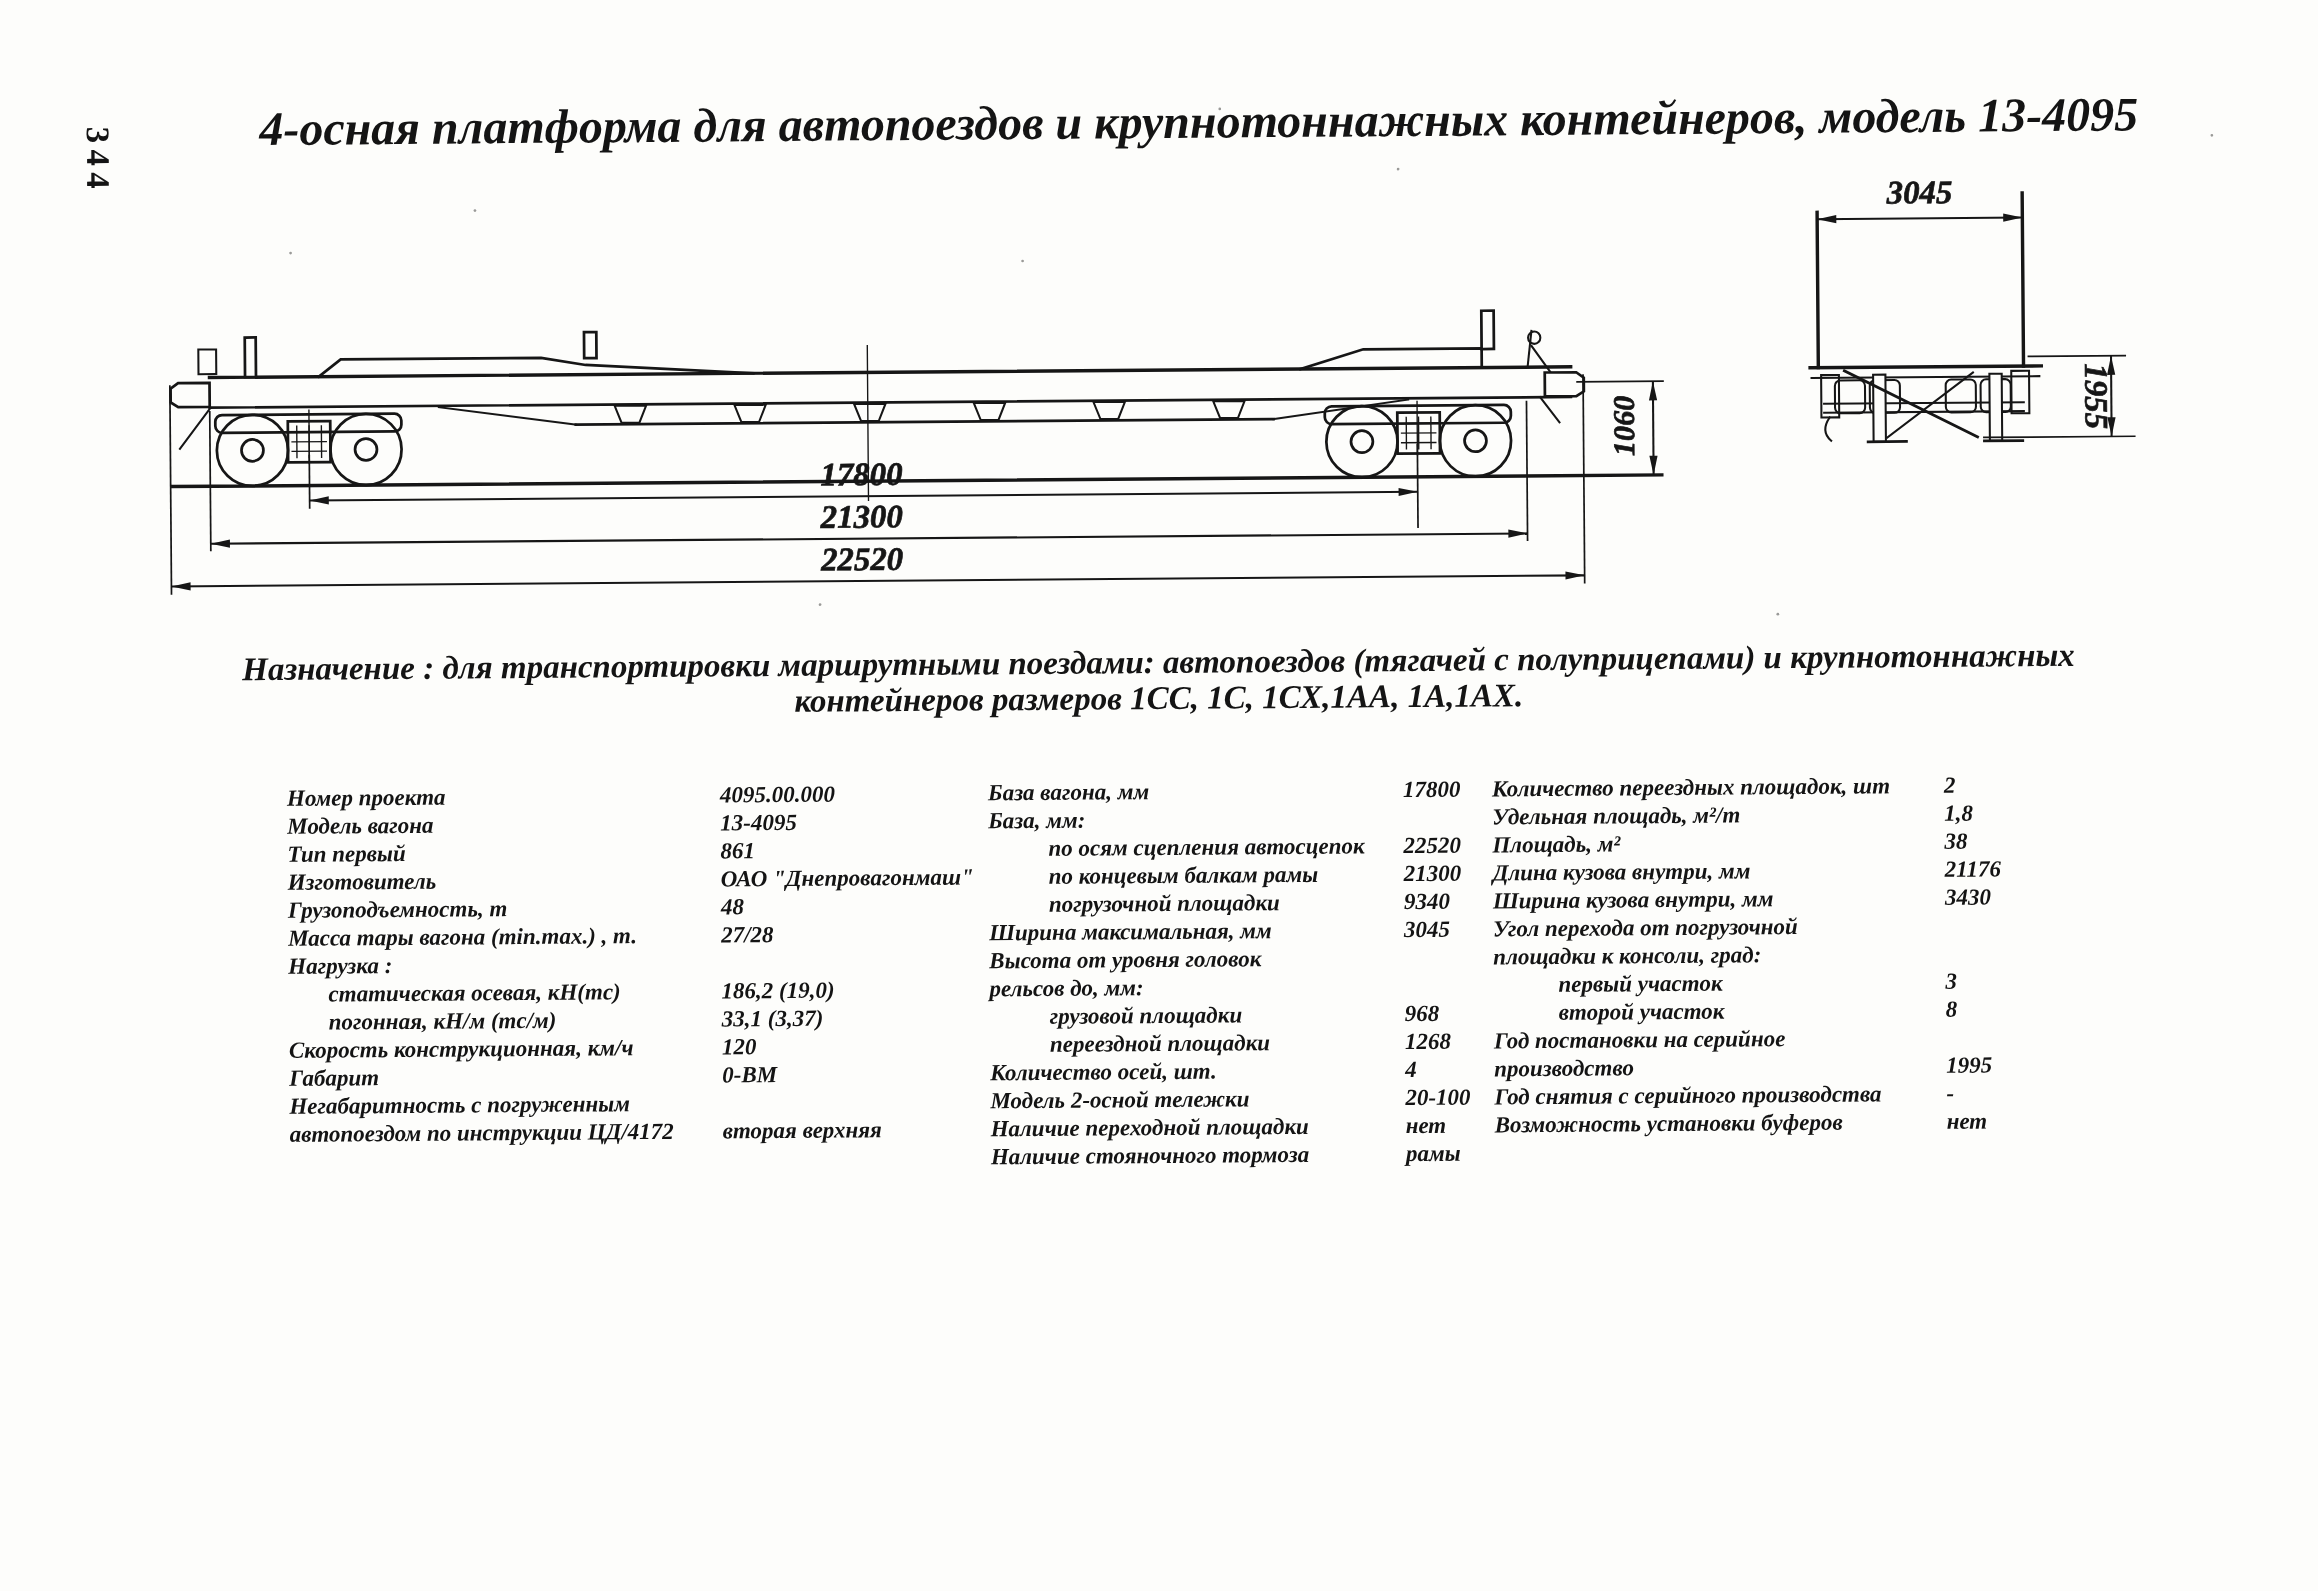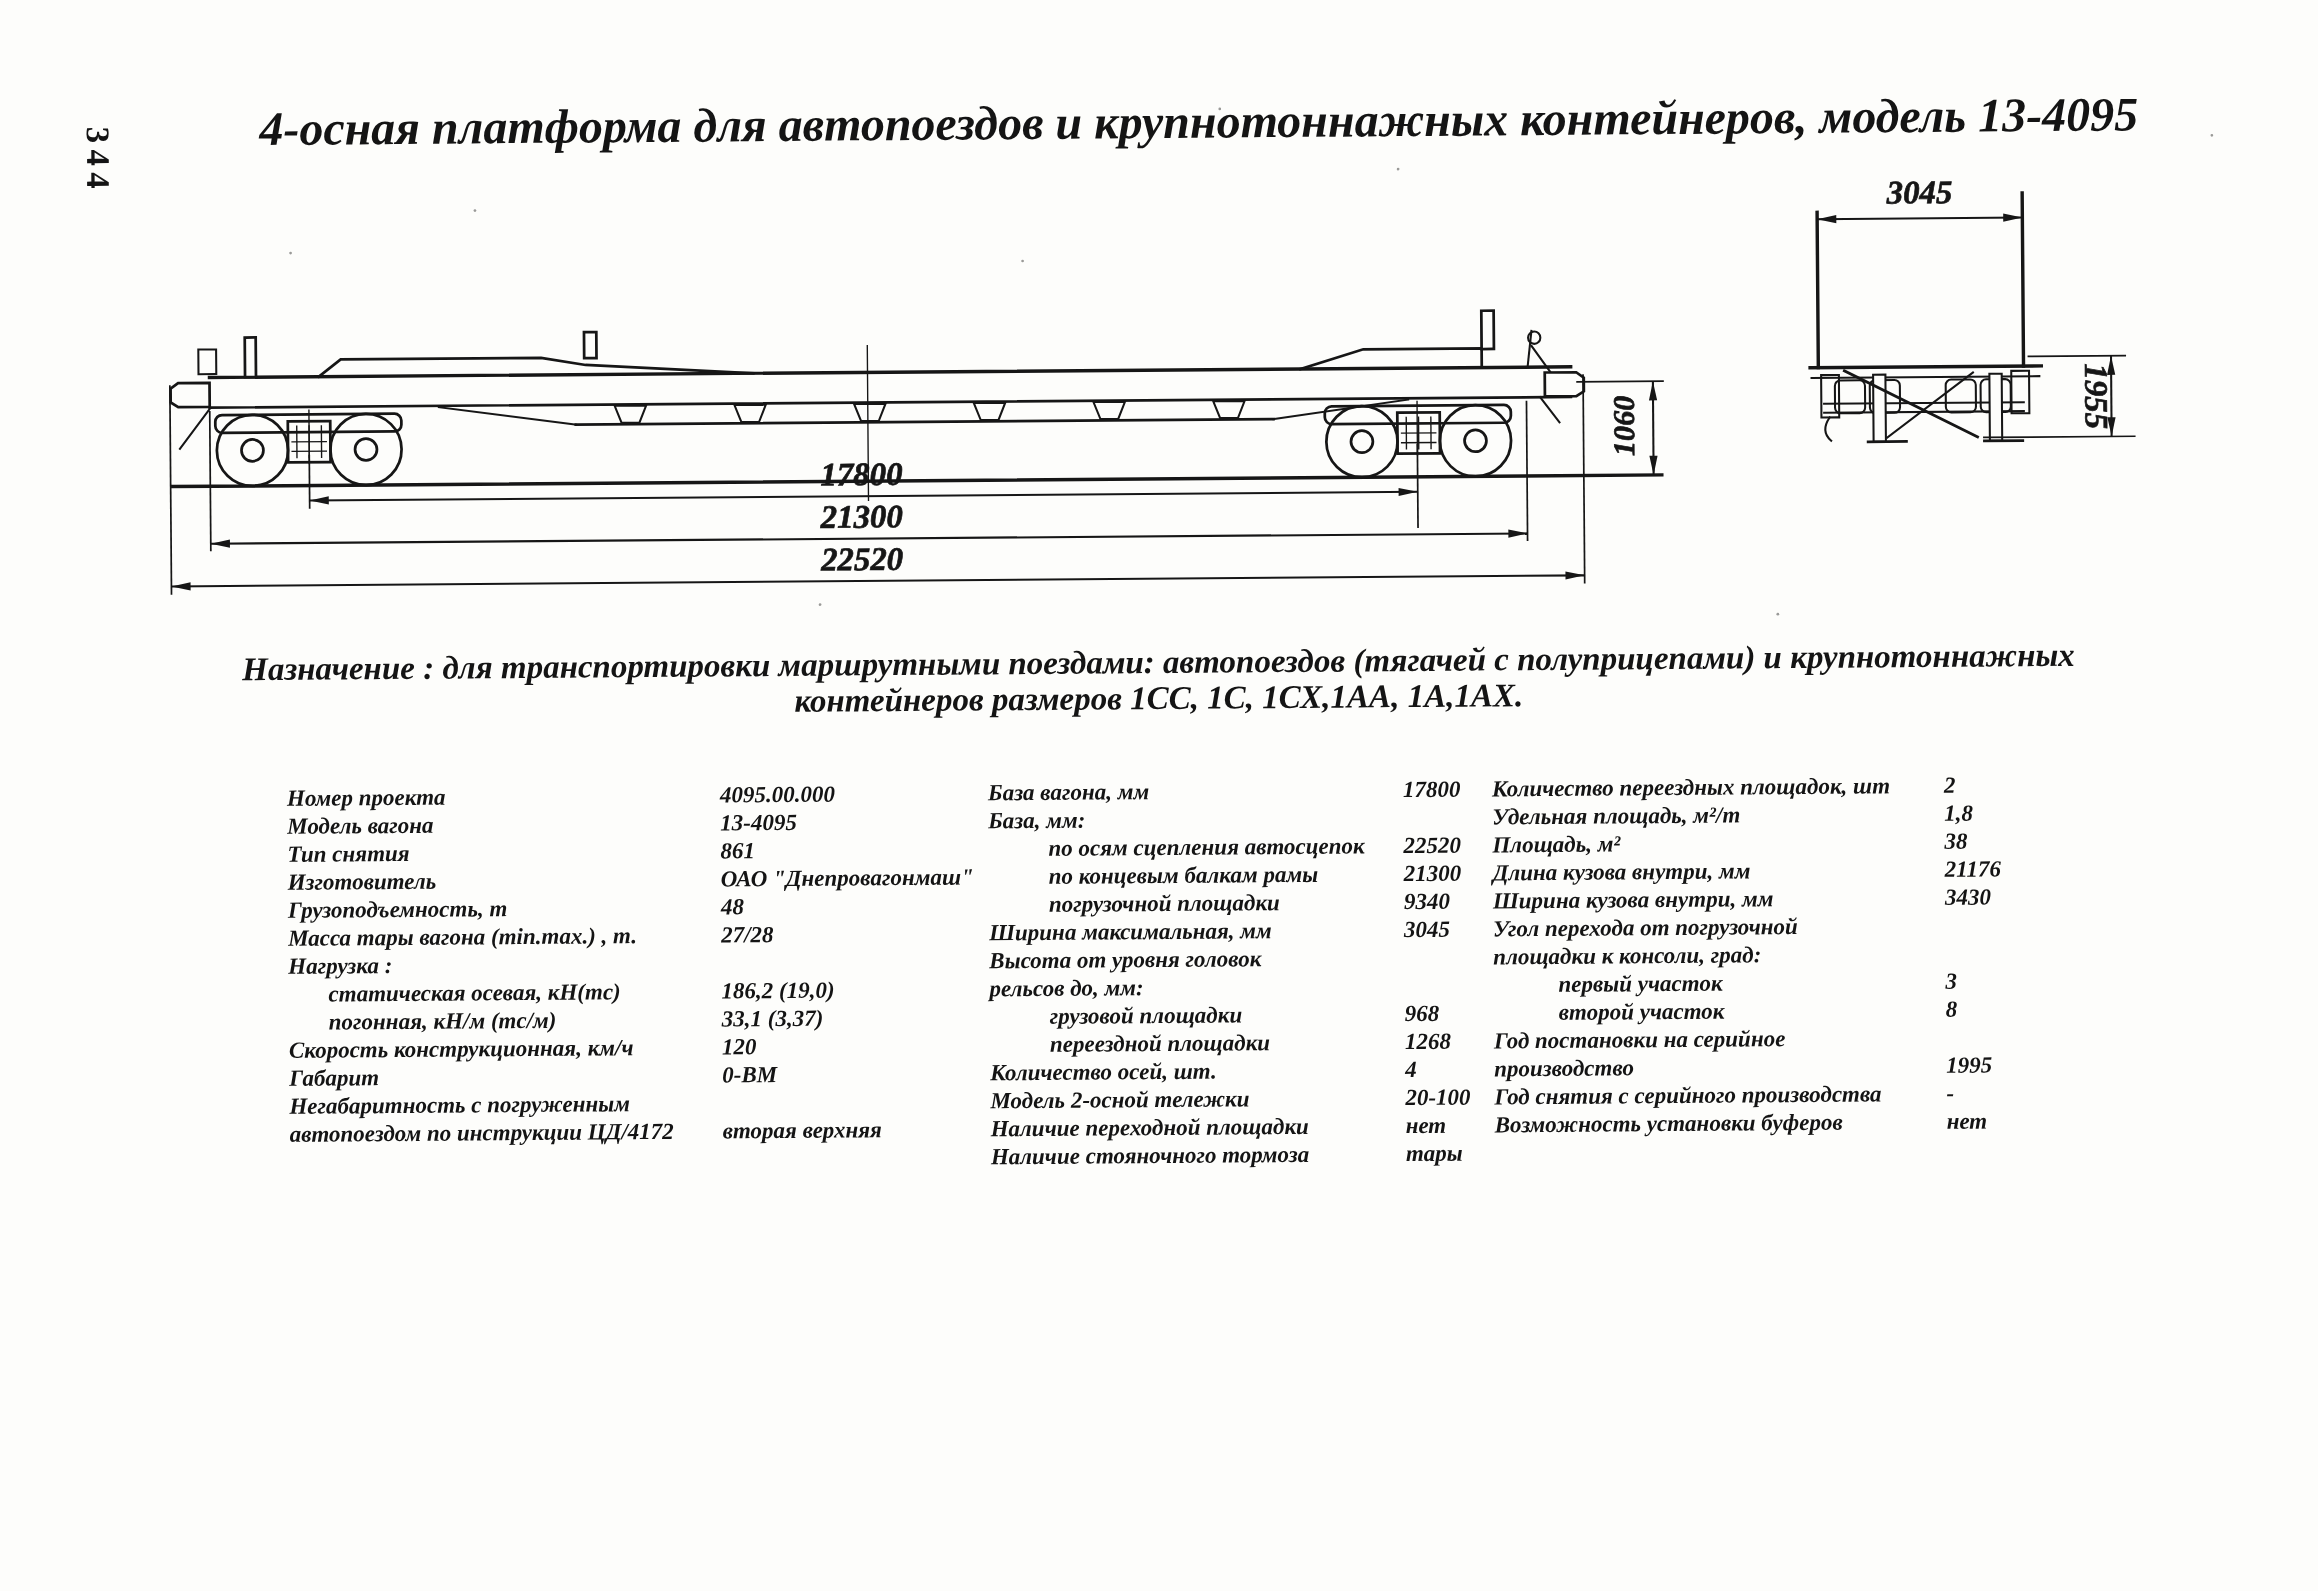--- a/index.html
+++ b/index.html
@@ -200,21 +200,21 @@
   </svg>
 
   <div class="purpose">
     <div>Назначение : для транспортировки маршрутными поездами: автопоездов (тягачей с полуприцепами) и крупнотоннажных</div>
     <div>контейнеров размеров 1СС, 1С, 1СХ,1АА, 1А,1АХ.</div>
   </div>
 
   <div class="spec-col col1">
         <div class="spec-row"><span class="spec-label">Номер проекта</span><span class="spec-value">4095.00.000</span></div>
         <div class="spec-row"><span class="spec-label">Модель вагона</span><span class="spec-value">13-4095</span></div>
-        <div class="spec-row"><span class="spec-label">Тип снятия</span><span class="spec-value">861</span></div>
+        <div class="spec-row"><span class="spec-label">Тип первый</span><span class="spec-value">861</span></div>
         <div class="spec-row"><span class="spec-label">Изготовитель</span><span class="spec-value">ОАО "Днепровагонмаш"</span></div>
         <div class="spec-row"><span class="spec-label">Грузоподъемность, т</span><span class="spec-value">48</span></div>
         <div class="spec-row"><span class="spec-label">Масса тары вагона (min.max.) , т.</span><span class="spec-value">27/28</span></div>
         <div class="spec-row"><span class="spec-label">Нагрузка :</span><span class="spec-value"></span></div>
         <div class="spec-row"><span class="spec-label indent">статическая осевая, кН(тс)</span><span class="spec-value">186,2 (19,0)</span></div>
         <div class="spec-row"><span class="spec-label indent">погонная, кН/м (тс/м)</span><span class="spec-value">33,1 (3,37)</span></div>
         <div class="spec-row"><span class="spec-label">Скорость конструкционная, км/ч</span><span class="spec-value">120</span></div>
         <div class="spec-row"><span class="spec-label">Габарит</span><span class="spec-value">0-ВМ</span></div>
         <div class="spec-row"><span class="spec-label">Негабаритность с погруженным</span><span class="spec-value"></span></div>
         <div class="spec-row"><span class="spec-label">автопоездом по инструкции ЦД/4172</span><span class="spec-value">вторая верхняя</span></div>
@@ -226,21 +226,21 @@
         <div class="spec-row"><span class="spec-label indent">по концевым балкам рамы</span><span class="spec-value">21300</span></div>
         <div class="spec-row"><span class="spec-label indent">погрузочной площадки</span><span class="spec-value">9340</span></div>
         <div class="spec-row"><span class="spec-label">Ширина максимальная, мм</span><span class="spec-value">3045</span></div>
         <div class="spec-row"><span class="spec-label">Высота от уровня головок</span><span class="spec-value"></span></div>
         <div class="spec-row"><span class="spec-label">рельсов до,  мм:</span><span class="spec-value"></span></div>
         <div class="spec-row"><span class="spec-label indent">грузовой площадки</span><span class="spec-value">968</span></div>
         <div class="spec-row"><span class="spec-label indent">переездной площадки</span><span class="spec-value">1268</span></div>
         <div class="spec-row"><span class="spec-label">Количество осей, шт.</span><span class="spec-value">4</span></div>
         <div class="spec-row"><span class="spec-label">Модель 2-осной тележки</span><span class="spec-value">20-100</span></div>
         <div class="spec-row"><span class="spec-label">Наличие переходной площадки</span><span class="spec-value">нет</span></div>
-        <div class="spec-row"><span class="spec-label">Наличие стояночного тормоза</span><span class="spec-value">тары</span></div>
+        <div class="spec-row"><span class="spec-label">Наличие стояночного тормоза</span><span class="spec-value">рамы</span></div>
       </div>
   <div class="spec-col col3">
         <div class="spec-row"><span class="spec-label">Количество переездных площадок, шт</span><span class="spec-value">2</span></div>
         <div class="spec-row"><span class="spec-label">Удельная площадь,  м²/т</span><span class="spec-value">1,8</span></div>
         <div class="spec-row"><span class="spec-label">Площадь, м²</span><span class="spec-value">38</span></div>
         <div class="spec-row"><span class="spec-label">Длина кузова внутри, мм</span><span class="spec-value">21176</span></div>
         <div class="spec-row"><span class="spec-label">Ширина кузова внутри, мм</span><span class="spec-value">3430</span></div>
         <div class="spec-row"><span class="spec-label">Угол перехода от погрузочной</span><span class="spec-value"></span></div>
         <div class="spec-row"><span class="spec-label">площадки к консоли, град:</span><span class="spec-value"></span></div>
         <div class="spec-row"><span class="spec-label indent">первый участок</span><span class="spec-value">3</span></div>

